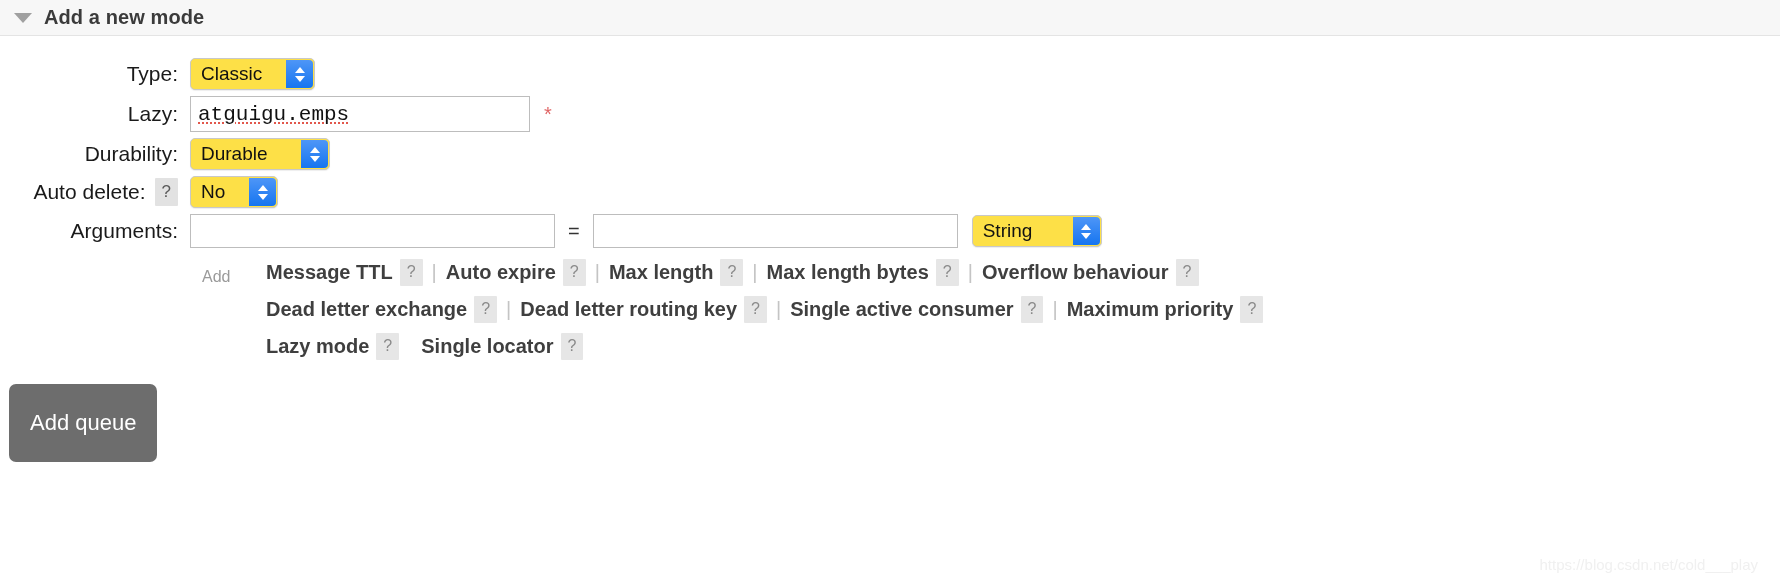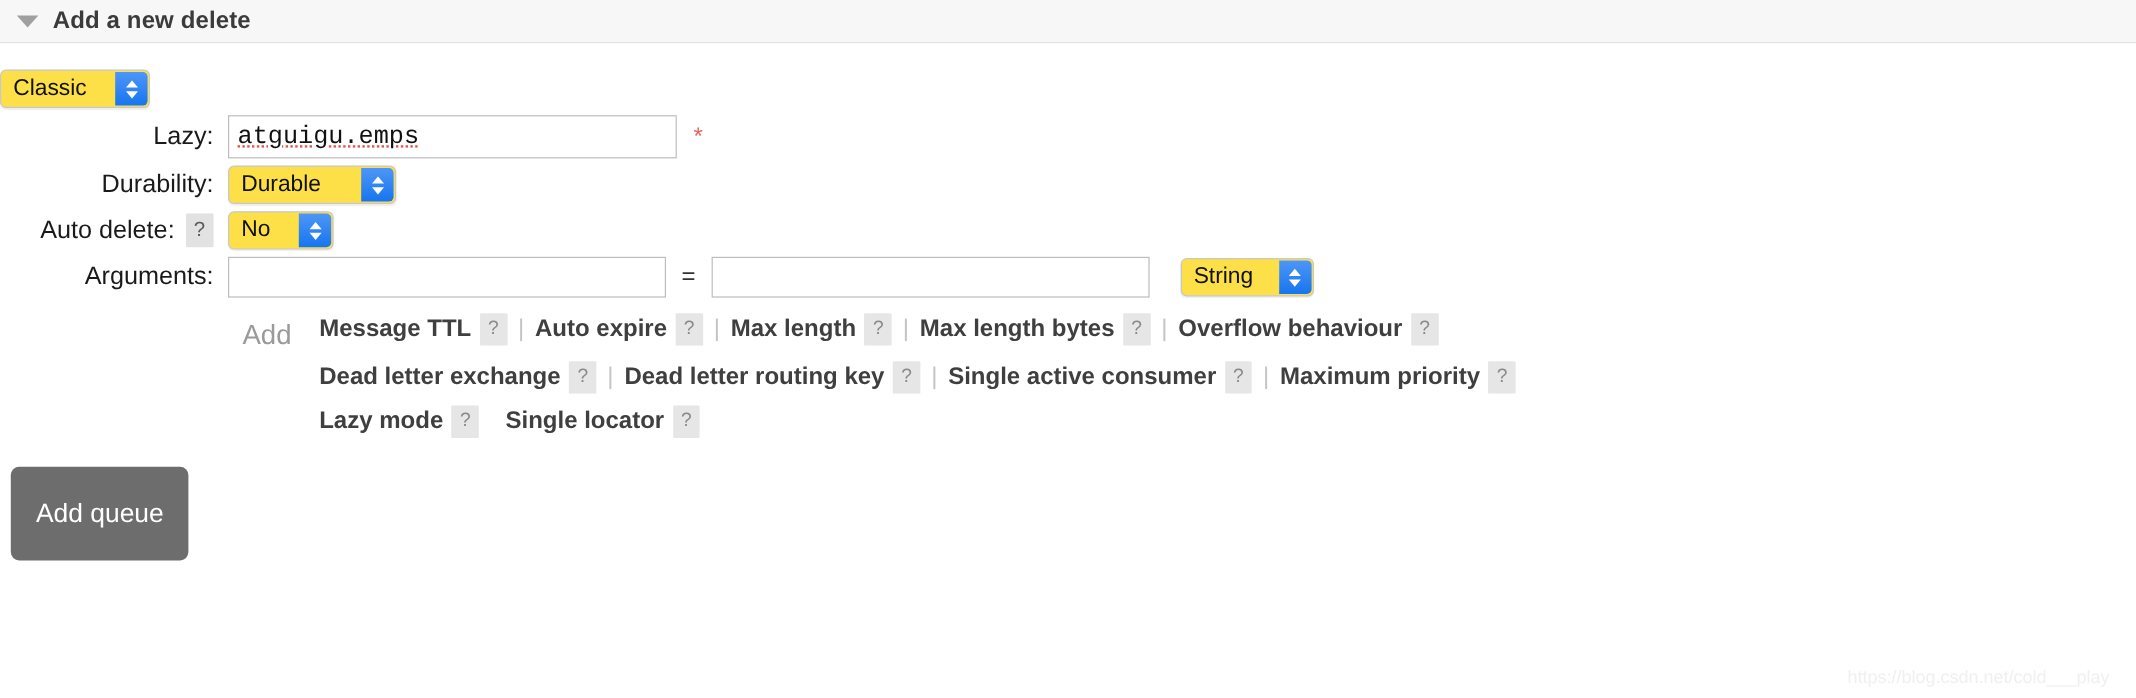--- a/index.html
+++ b/index.html
@@ -124,30 +124,30 @@
   }
   .arrow-down {
     width: 0; height: 0;
     border-left: 5px solid transparent;
     border-right: 5px solid transparent;
     border-top: 6px solid #fff;
   }
   .sel-type   { width: 125px; }
   .sel-dur    { width: 140px; }
   .sel-auto   { width: 88px; }
-  .sel-string { width: 111px; margin-left: 12px; }
+  .sel-string { width: 130px; }
   .spell {
     text-decoration: underline;
     text-decoration-style: dotted;
     text-decoration-color: #e2574c;
     text-decoration-thickness: 2px;
     text-underline-offset: 3px;
   }
   .name-display {
-    width: 374px;
+    width: 340px;
     height: 36px;
     border: 1px solid #bdbdbd;
     background: #fff;
     display: flex;
     align-items: center;
     padding: 0 7px;
     font-family: "Liberation Mono", monospace;
     font-size: 21px;
     color: #111;
     cursor: text;
@@ -182,21 +182,21 @@
   }
   .preset-row {
     display: flex;
     align-items: center;
     padding-left: 202px;
     margin-bottom: 5px;
     min-height: 32px;
   }
   .add-word {
     color: #9a9a9a;
-    font-size: 23px;
+    font-size: 16px;
     width: 64px;
     flex: none;
     margin-top: 10px;
   }
   .preset-indent { width: 64px; flex: none; }
   .preset-link {
     font-size: 20px;
     font-weight: bold;
     color: #3f3f3f;
     cursor: pointer;
@@ -235,26 +235,29 @@
     white-space: nowrap;
   }
 </style>
 </head>
 <body>
 
 <div id="root">
 
   <div class="section-header">
     <span class="caret"></span>
-    <span class="section-title">Add a new delete</span>
+    <span class="section-title">Add a new mode</span>
   </div>
 
   <div class="form">
 
     <div class="row">
+      <div class="label-cell">
+        <span class="label">Type:</span>
+      </div>
       <div class="select sel-type">
         <span>Classic</span>
         <span class="arrow-box">
           <span class="arrow-up"></span>
           <span class="arrow-down"></span>
         </span>
       </div>
     </div>
 
     <div class="row">

